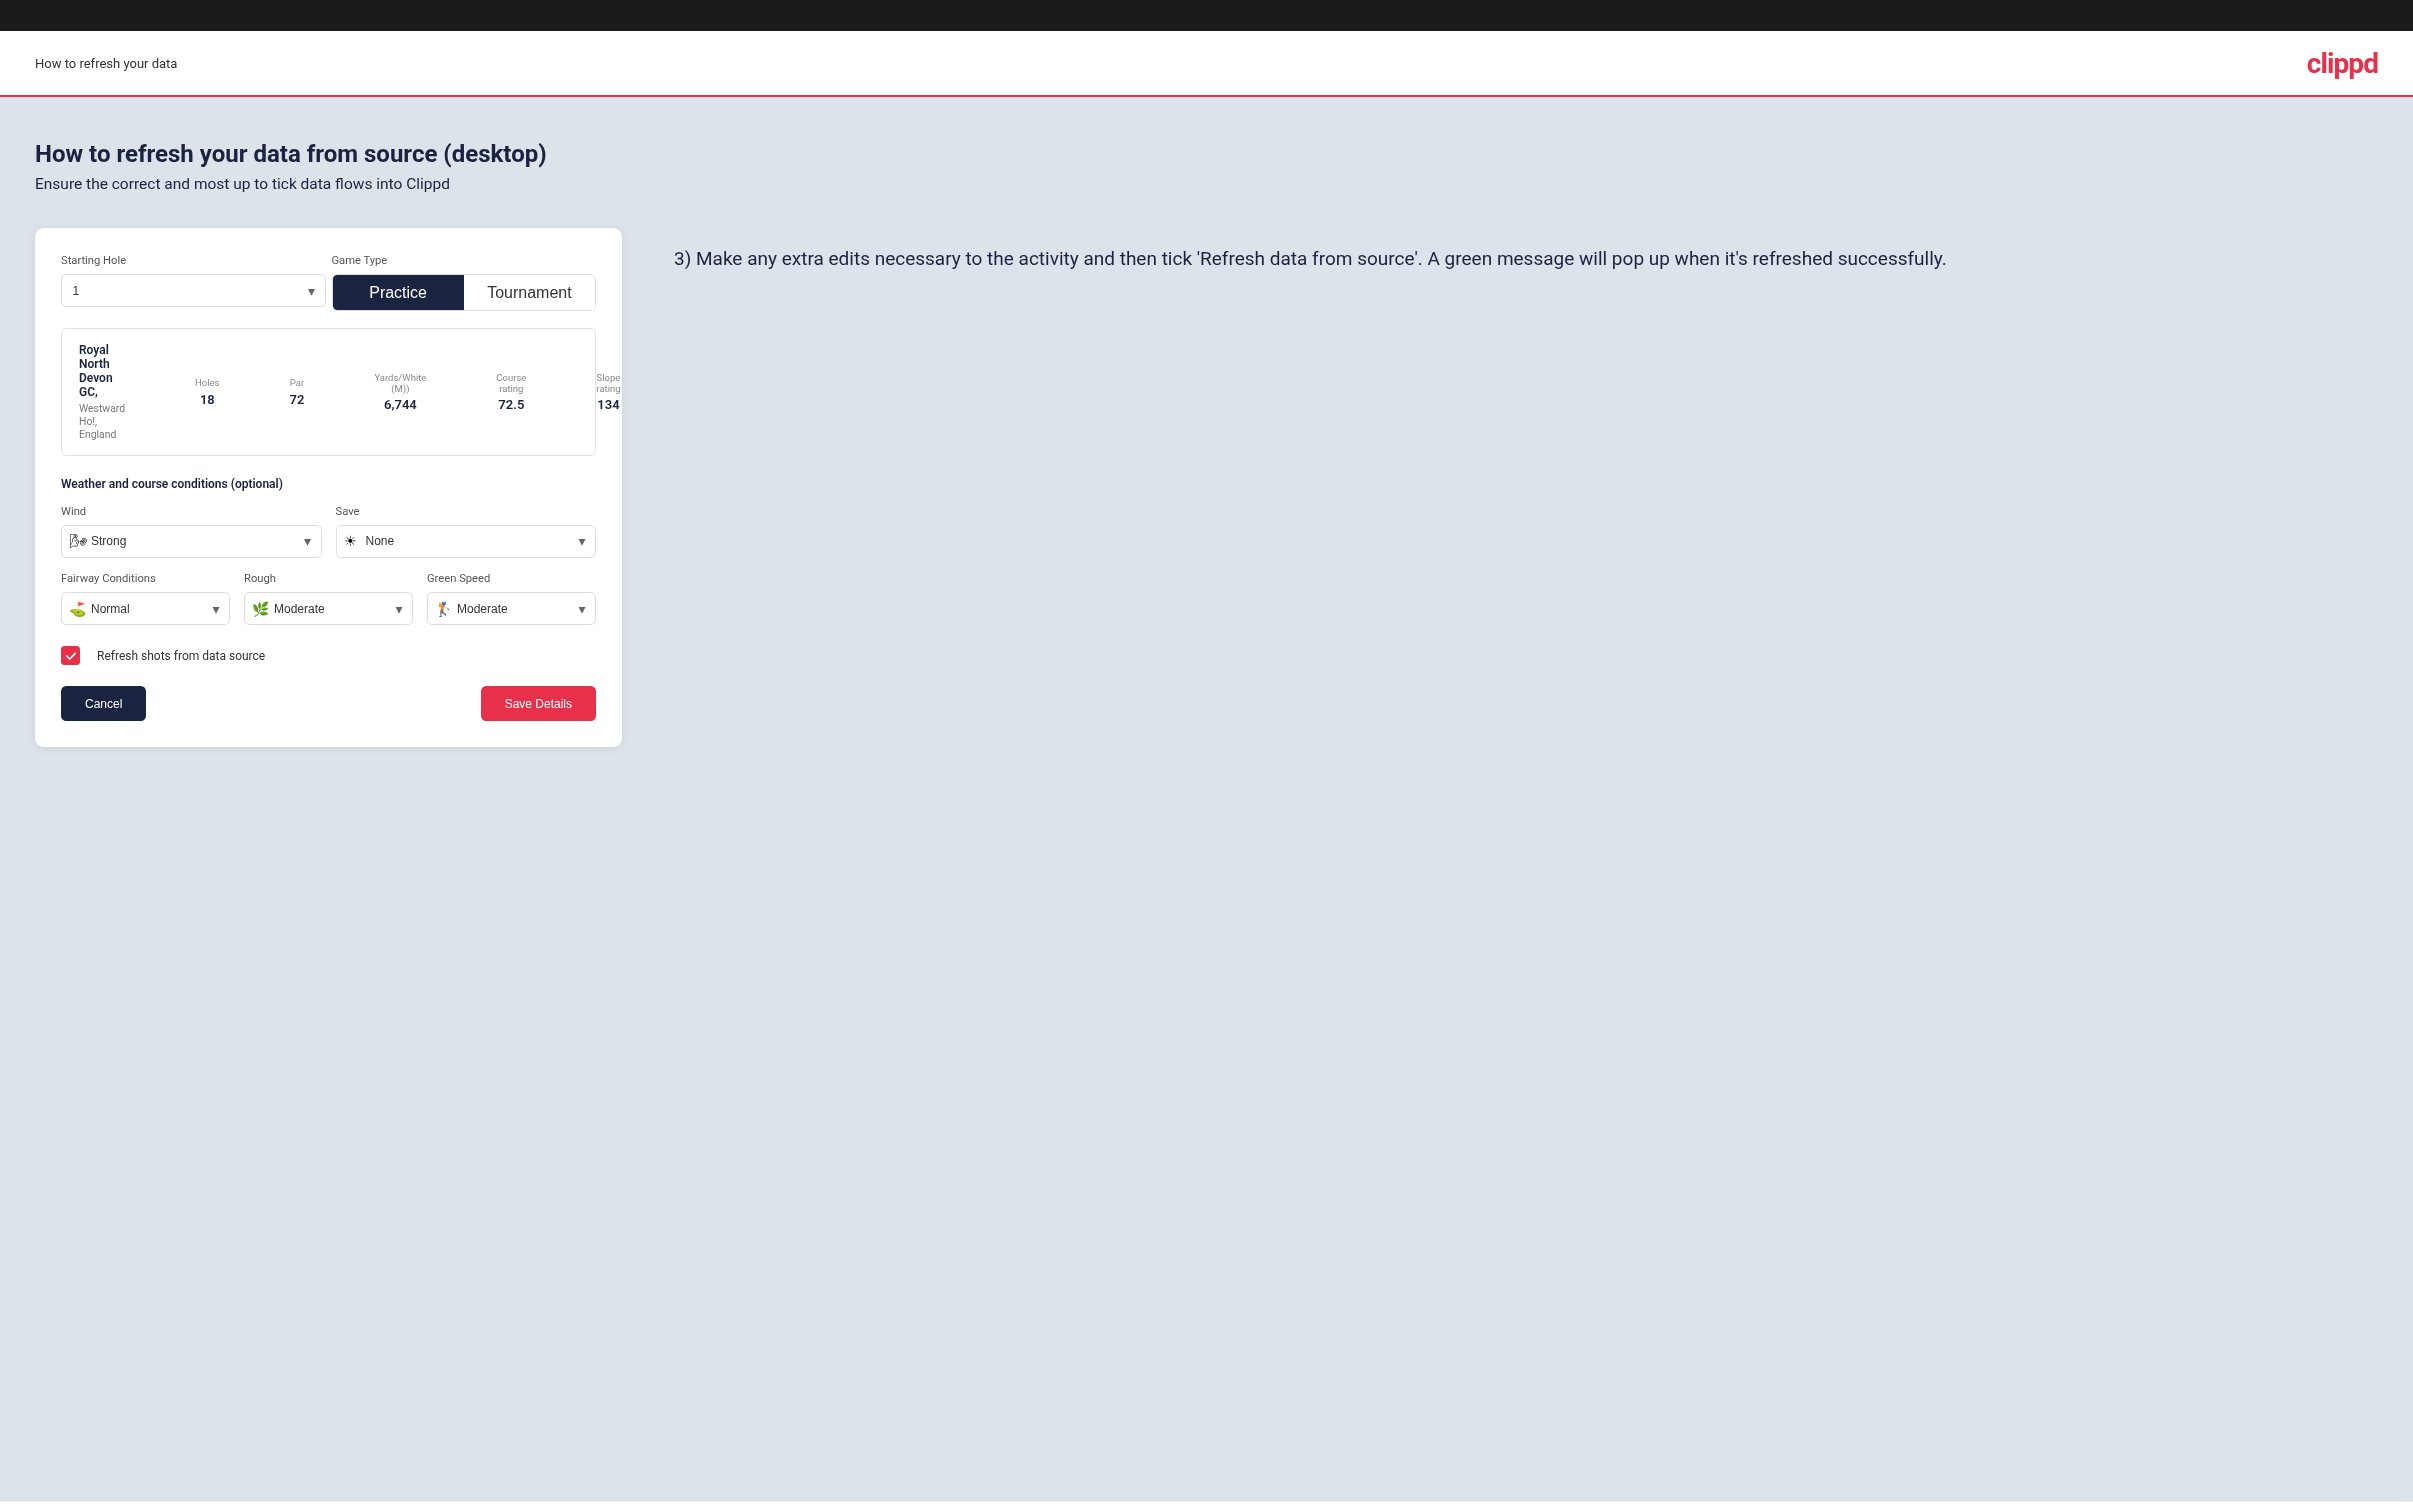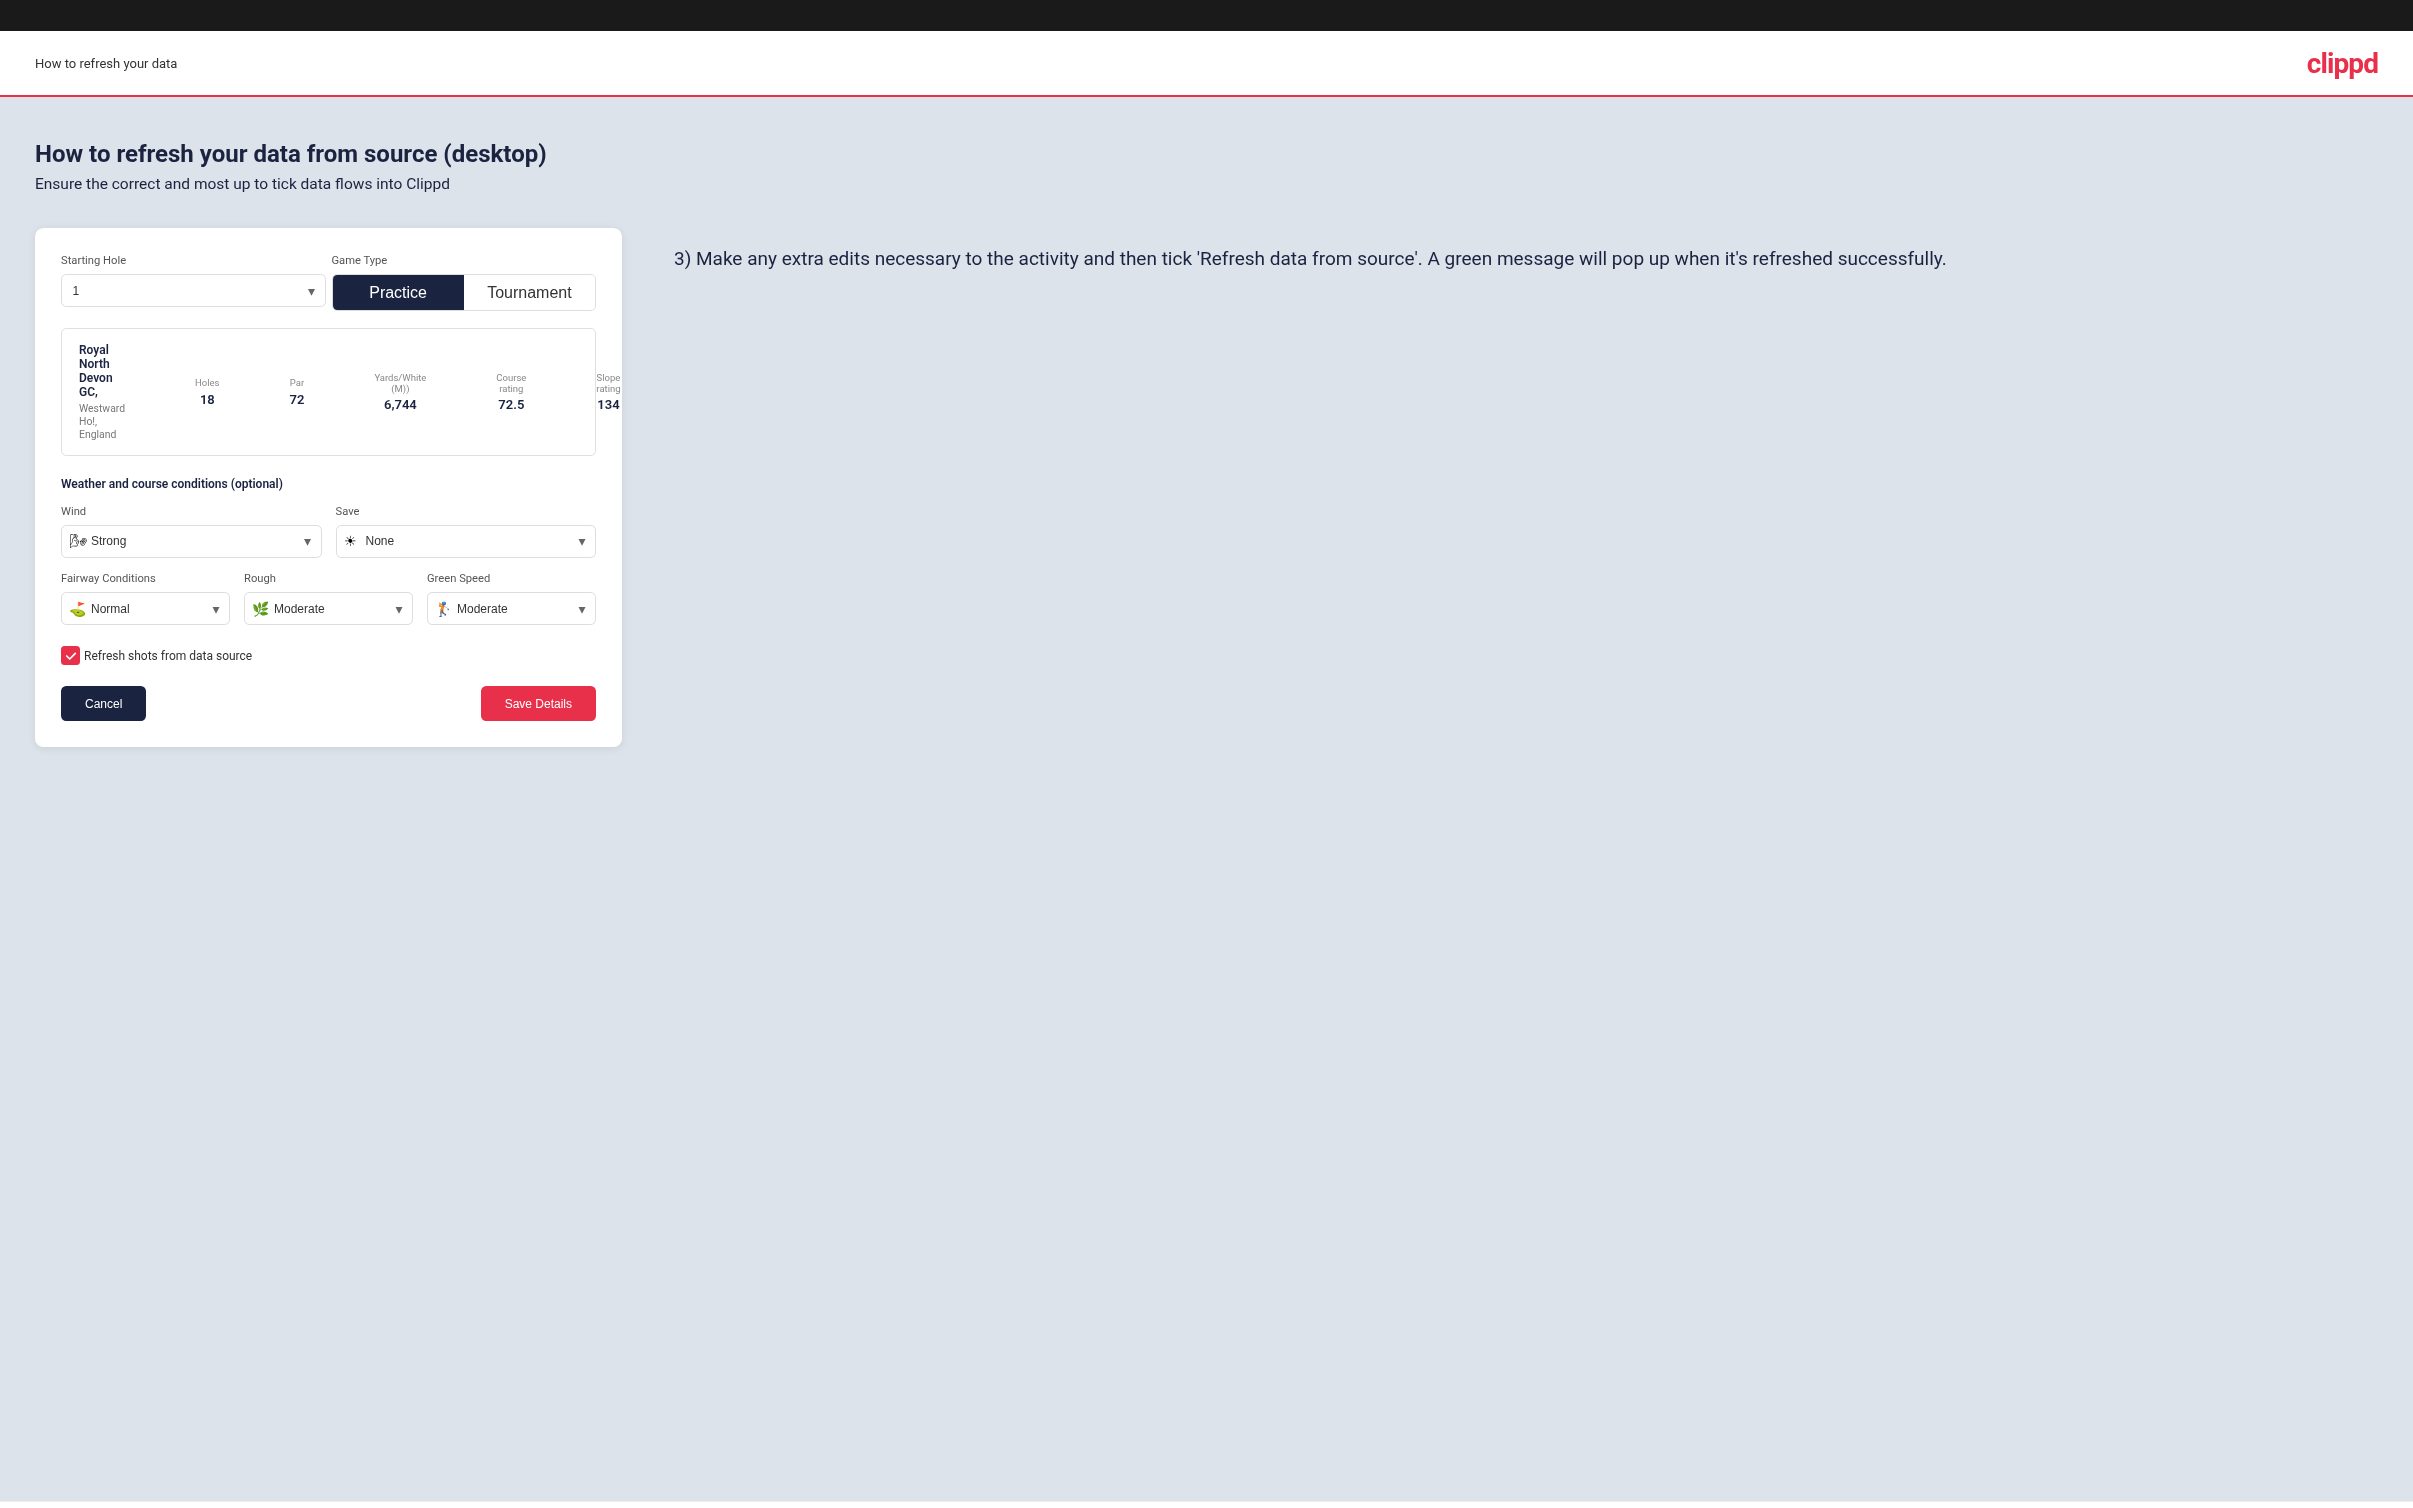--- a/index.html
+++ b/index.html
@@ -187,21 +187,21 @@
       transform: translateY(-50%);
       font-size: 14px;
       pointer-events: none;
     }
     .select-with-icon select {
       padding-left: 29px;
     }
     .checkbox-row {
       display: flex;
       align-items: center;
-      gap: 4px;
+      gap: 17px;
       margin-bottom: 21px;
     }
     .checkbox-styled {
       width: 19px;
       height: 19px;
       background: #e8304a;
       border-radius: 3.5px;
       display: flex;
       align-items: center;
       justify-content: center;

